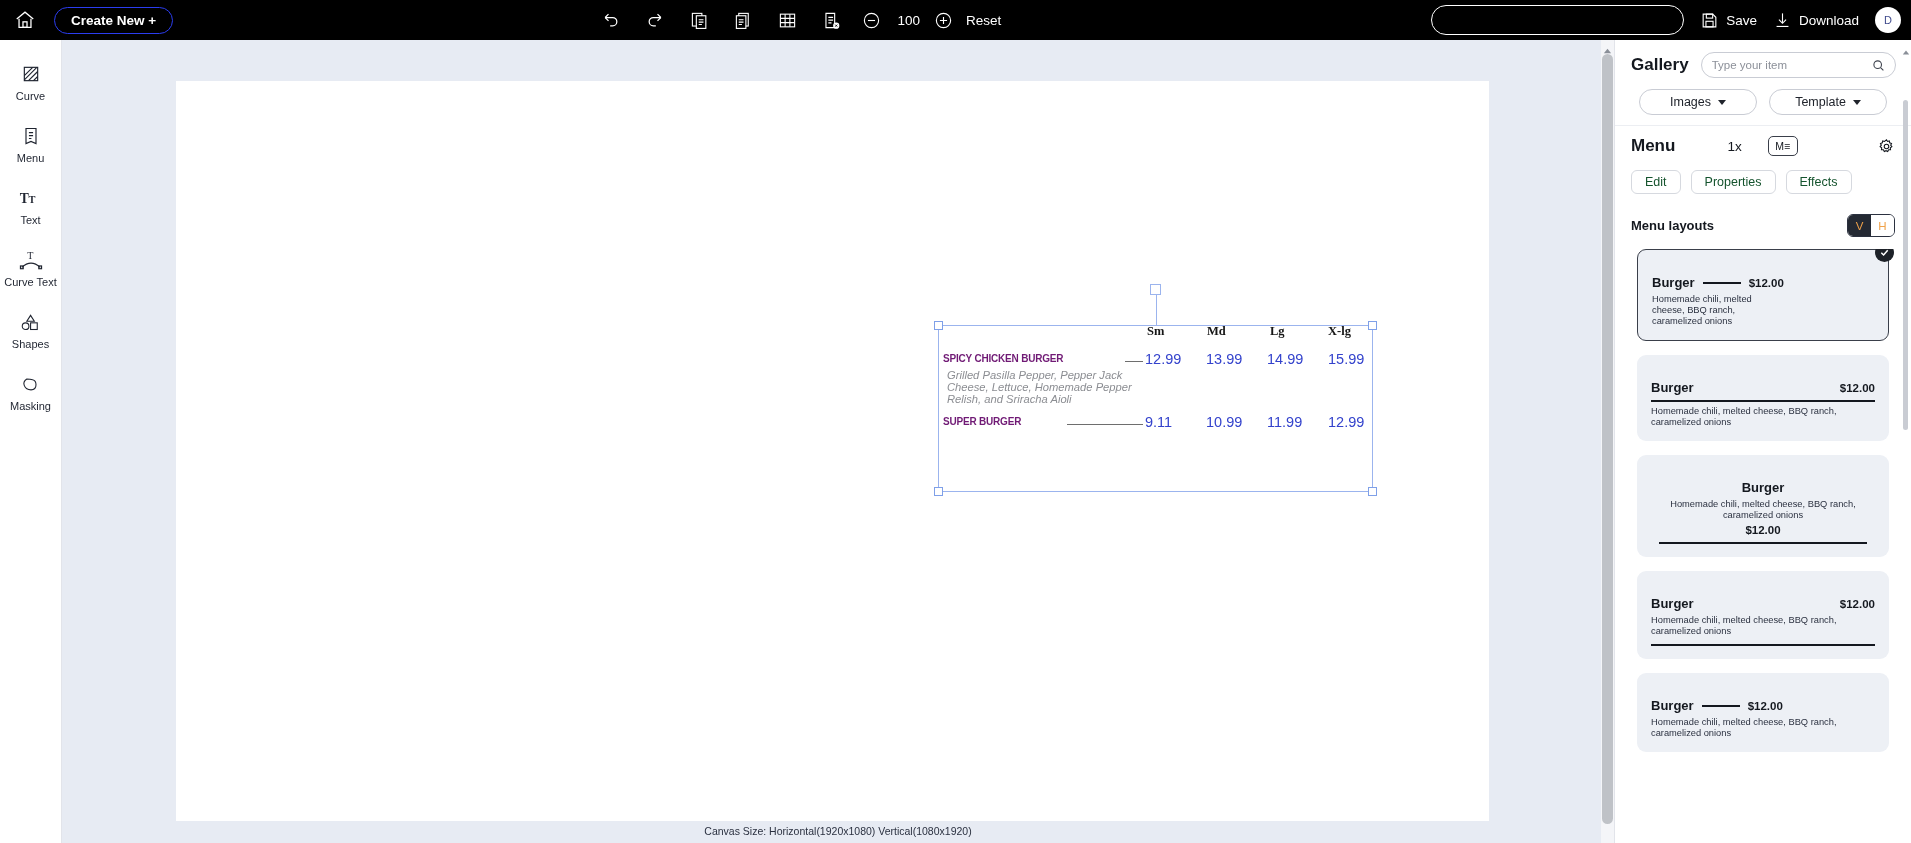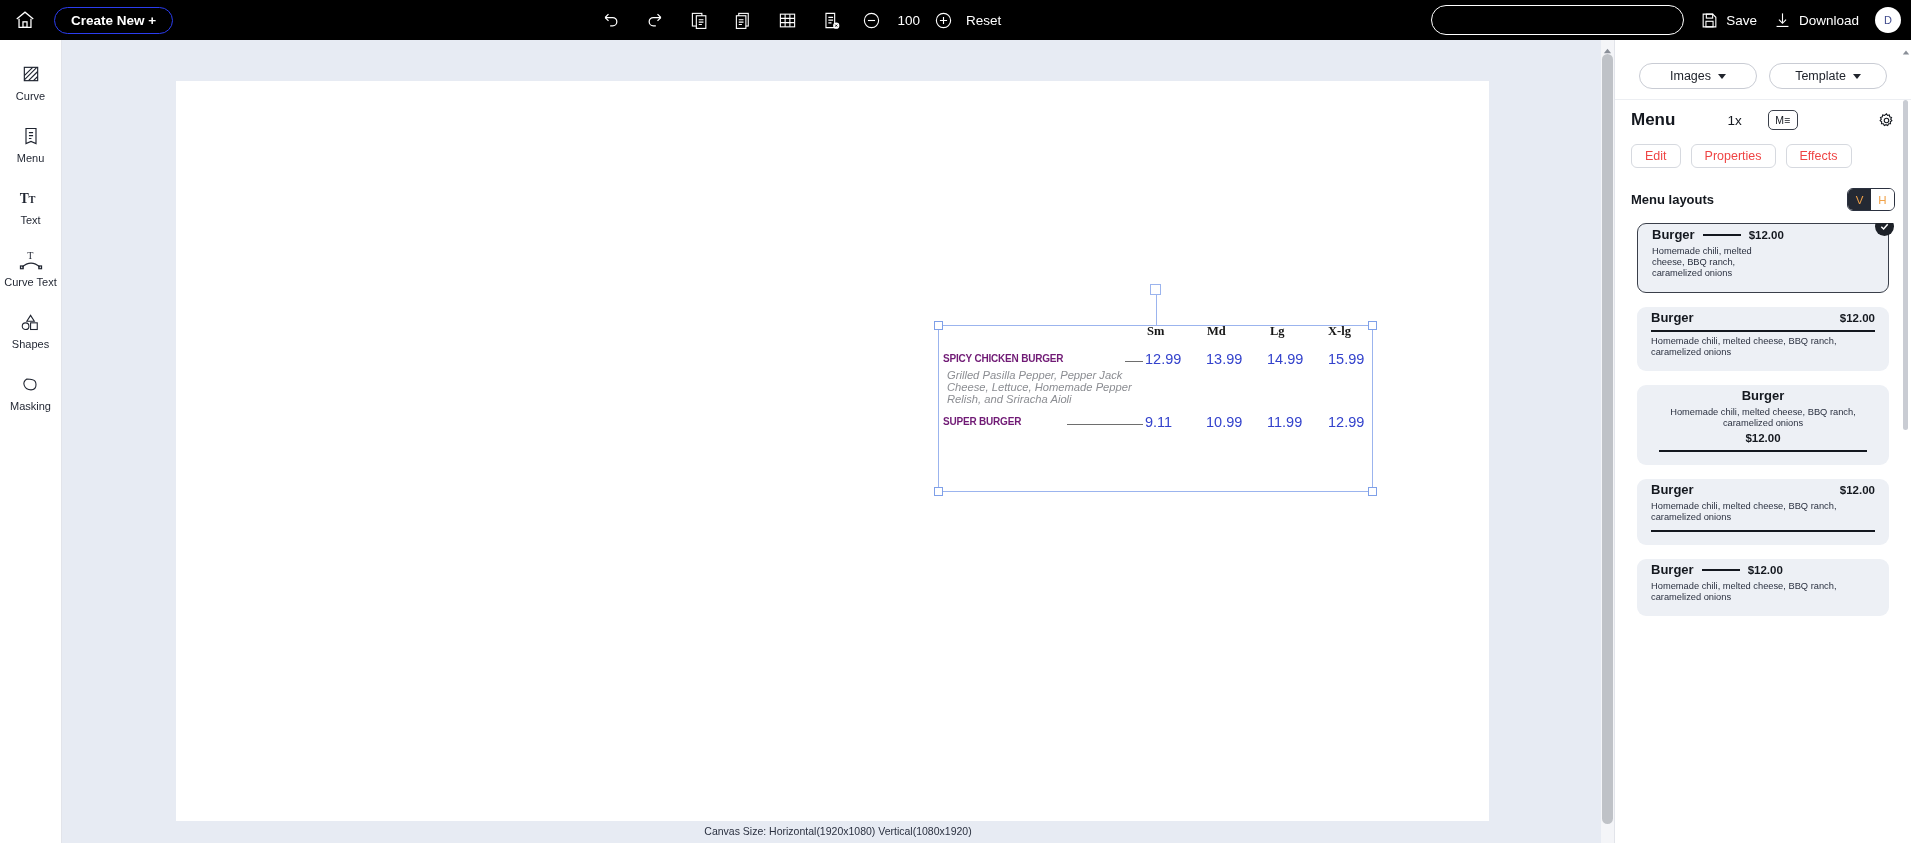--- a/index.html
+++ b/index.html
@@ -155,39 +155,39 @@
   .mult { margin-left: 52px; font-size: 13.5px; color: #14181f; }
   .m-badge {
     margin-left: 26px; width: 30px; height: 20px; border: 1px solid #3a3f4a;
     border-radius: 5px; display: flex; align-items: center; justify-content: center;
     font-size: 10.5px; cursor: pointer; gap: 1px; color: #14181f;
   }
   .gear { margin-left: auto; cursor: pointer; display: flex; }
   .tabs { display: flex; gap: 10px; margin-top: 14px; }
   .tab {
     height: 24px; padding: 0 13px; border: 1px solid #d6d9df; border-radius: 6px;
-    font-size: 12.5px; color: #ef4444; display: flex; align-items: center;
+    font-size: 12.5px; color: #14532d; display: flex; align-items: center;
     justify-content: center; cursor: pointer; background: #fff;
   }
   .layouts-row { display: flex; align-items: center; margin-top: 20px; }
   .layouts-label { font-size: 13px; font-weight: bold; color: #14181f; }
   .vh { margin-left: auto; display: flex; border-radius: 6px; overflow: hidden;
     border: 1px solid #2b3140; }
   .vh div { width: 23px; height: 21px; display: flex; align-items: center;
     justify-content: center; font-size: 11.5px; cursor: pointer; }
   .vh .on { background: #242933; color: #f0a24a; }
   .vh .off { background: #ffffff; color: #f0a24a; }
 
   .cards {
     flex: 1; overflow: hidden; position: relative;
     margin: 12px 0 0 0; padding: 0 22px;
   }
   .card {
     position: relative; background: #edf0f5; border-radius: 9px;
-    padding: 3px 14px 13px 14px; margin-bottom: 14px;
+    padding: 25px 14px 13px 14px; margin-bottom: 14px;
   }
   .card.selected { border: 1.5px solid #3a3f4a; background: #edf0f5; }
   .check {
     position: absolute; right: -6px; top: -7px; width: 19px; height: 19px;
     border-radius: 50%; background: #1d2128;
     display: flex; align-items: center; justify-content: center;
   }
   .c-title { font-size: 13px; font-weight: bold; color: #14181f; }
   .c-price { font-size: 11.5px; font-weight: bold; color: #14181f; }
   .c-desc { font-size: 9.3px; color: #2b3140; line-height: 11px; margin-top: 4px; }
@@ -410,20 +410,30 @@
             <path d="M5 2 L9 7 H1 z"></path>
           </svg>
       </div>
       <div class="thumb"></div>
     </div>
   </div>
 
   <div class="panel">
 
     <div class="panel-head">
+      <div class="gallery-row">
+        <div class="gallery-title">Gallery</div>
+        <div class="search-wrap">
+          <input value="" placeholder="Type your item" style="">
+          <svg width="13" height="13" viewBox="0 0 24 24" fill="none" stroke="#3d424d" stroke-width="2">
+            <circle cx="10.5" cy="10.5" r="7"></circle>
+              <path d="M15.8 15.8 L21 21"></path>
+          </svg>
+        </div>
+      </div>
       <div class="drop-row">
         <div class="dropdown">
           <span>Images</span>
           <span class="caret"></span>
         </div>
         <div class="dropdown">
           <span>Template</span>
           <span class="caret"></span>
         </div>
       </div>

